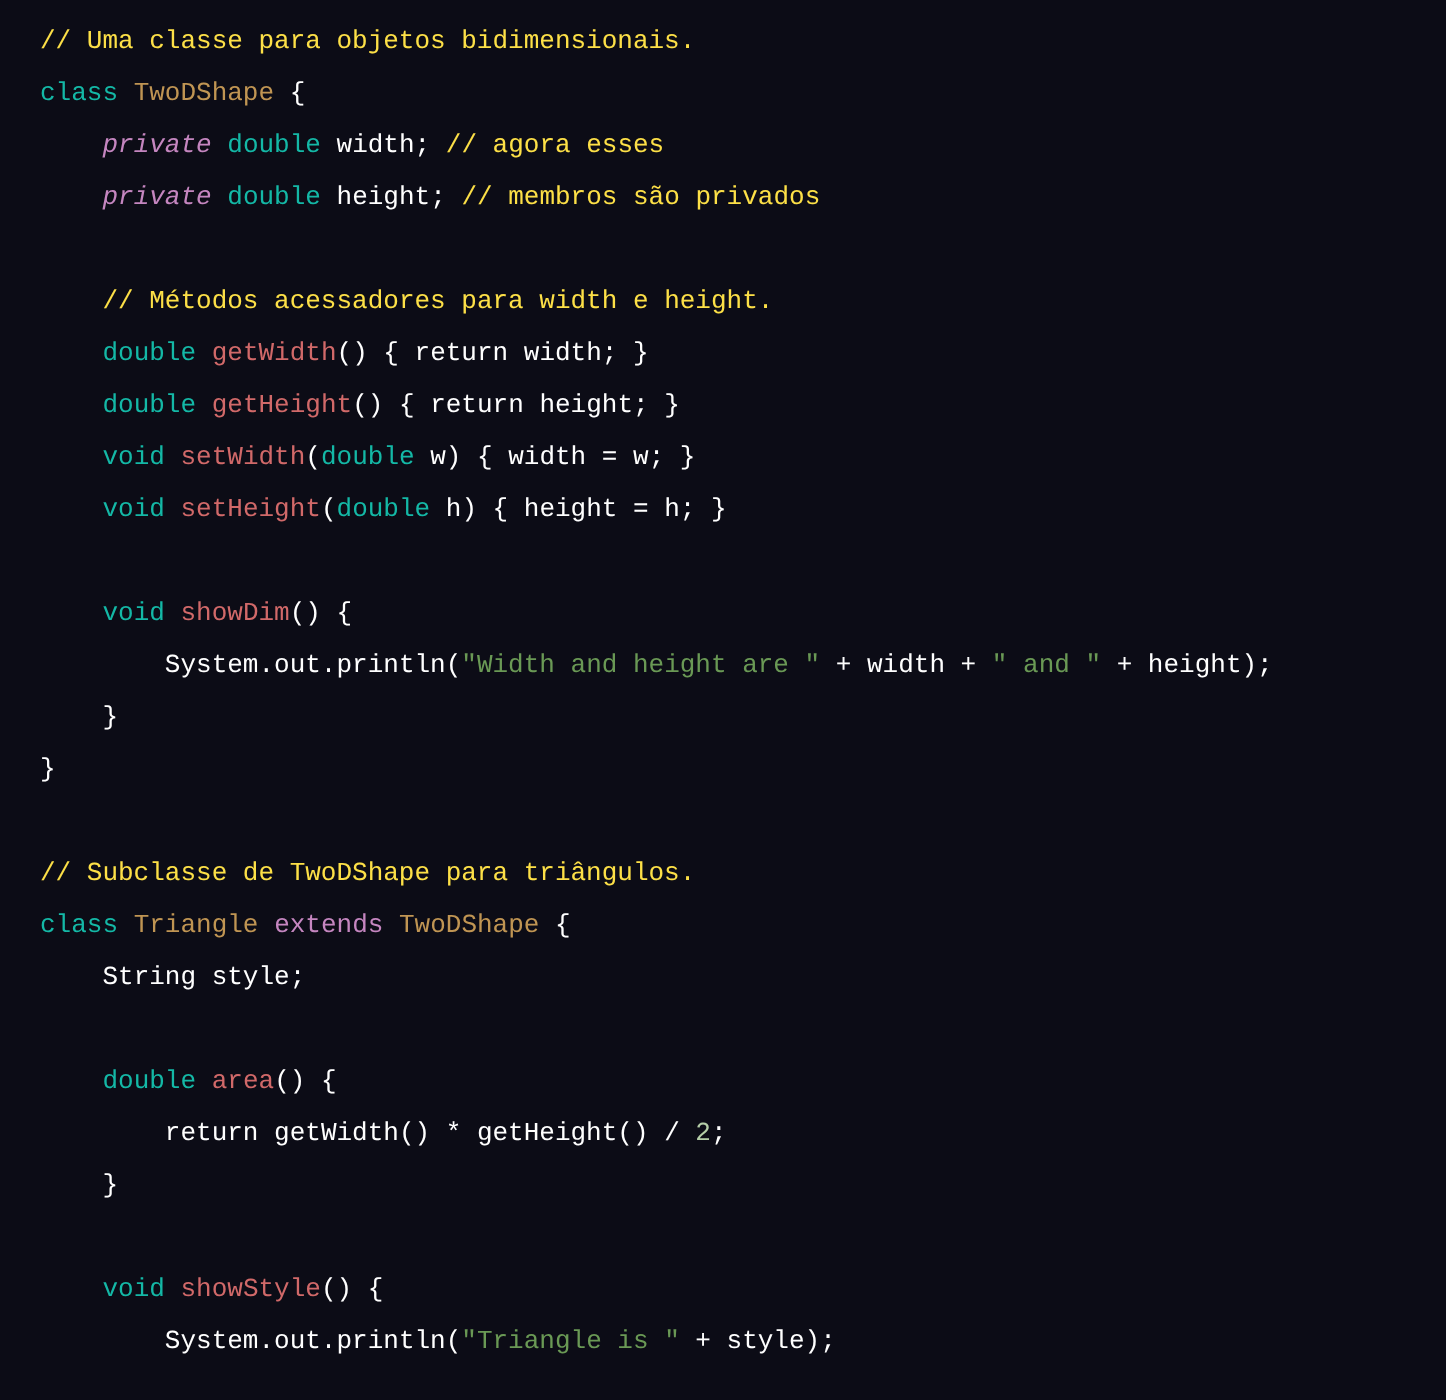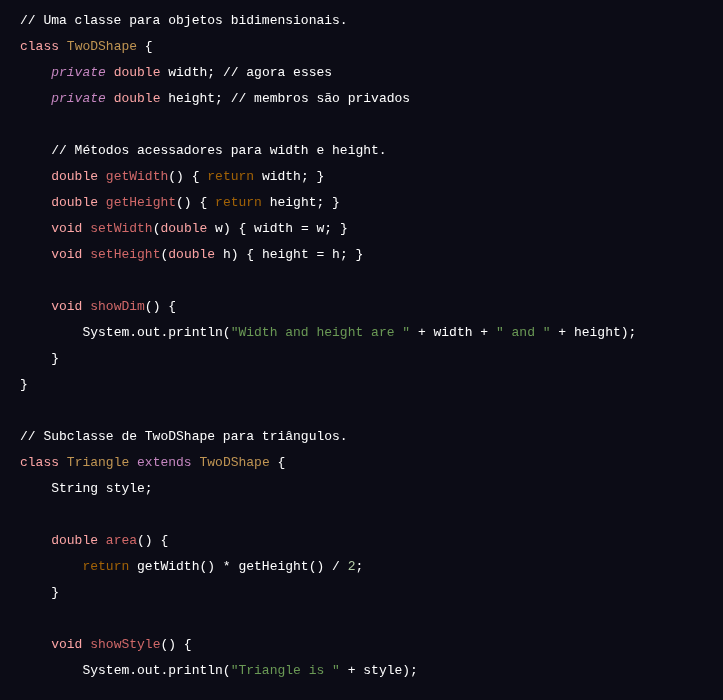--- a/index.html
+++ b/index.html
@@ -14,23 +14,23 @@
       line-height: 26px;
       padding: 8px 20px;
       color: #ffffff;
       width: 723px;
       height: 700px;
       overflow: hidden;
     }
     .line {
       white-space: pre;
     }
-    .comment { color: #ffffff; }
-    .keyword { color: #fca5a5; }
-    .keyword-return { color: #a16207; margin-top: 24px; }
+    .comment { color: #fde047; }
+    .keyword { color: #14b8a6; }
+    .keyword-return { color: #ffffff; margin-top: 24px; }
     .keyword-private { color: #c586c0; font-style: italic; }
     .classname { color: #c09553; }
     .method-red { color: #d16969; }
     .string { color: #6a9955; }
     .number { color: #b5cea8; }
     .punct { color: #ffffff; }
     .var { color: #ffffff; }
     .extends { color: #c586c0; }
   </style>
 </head>

